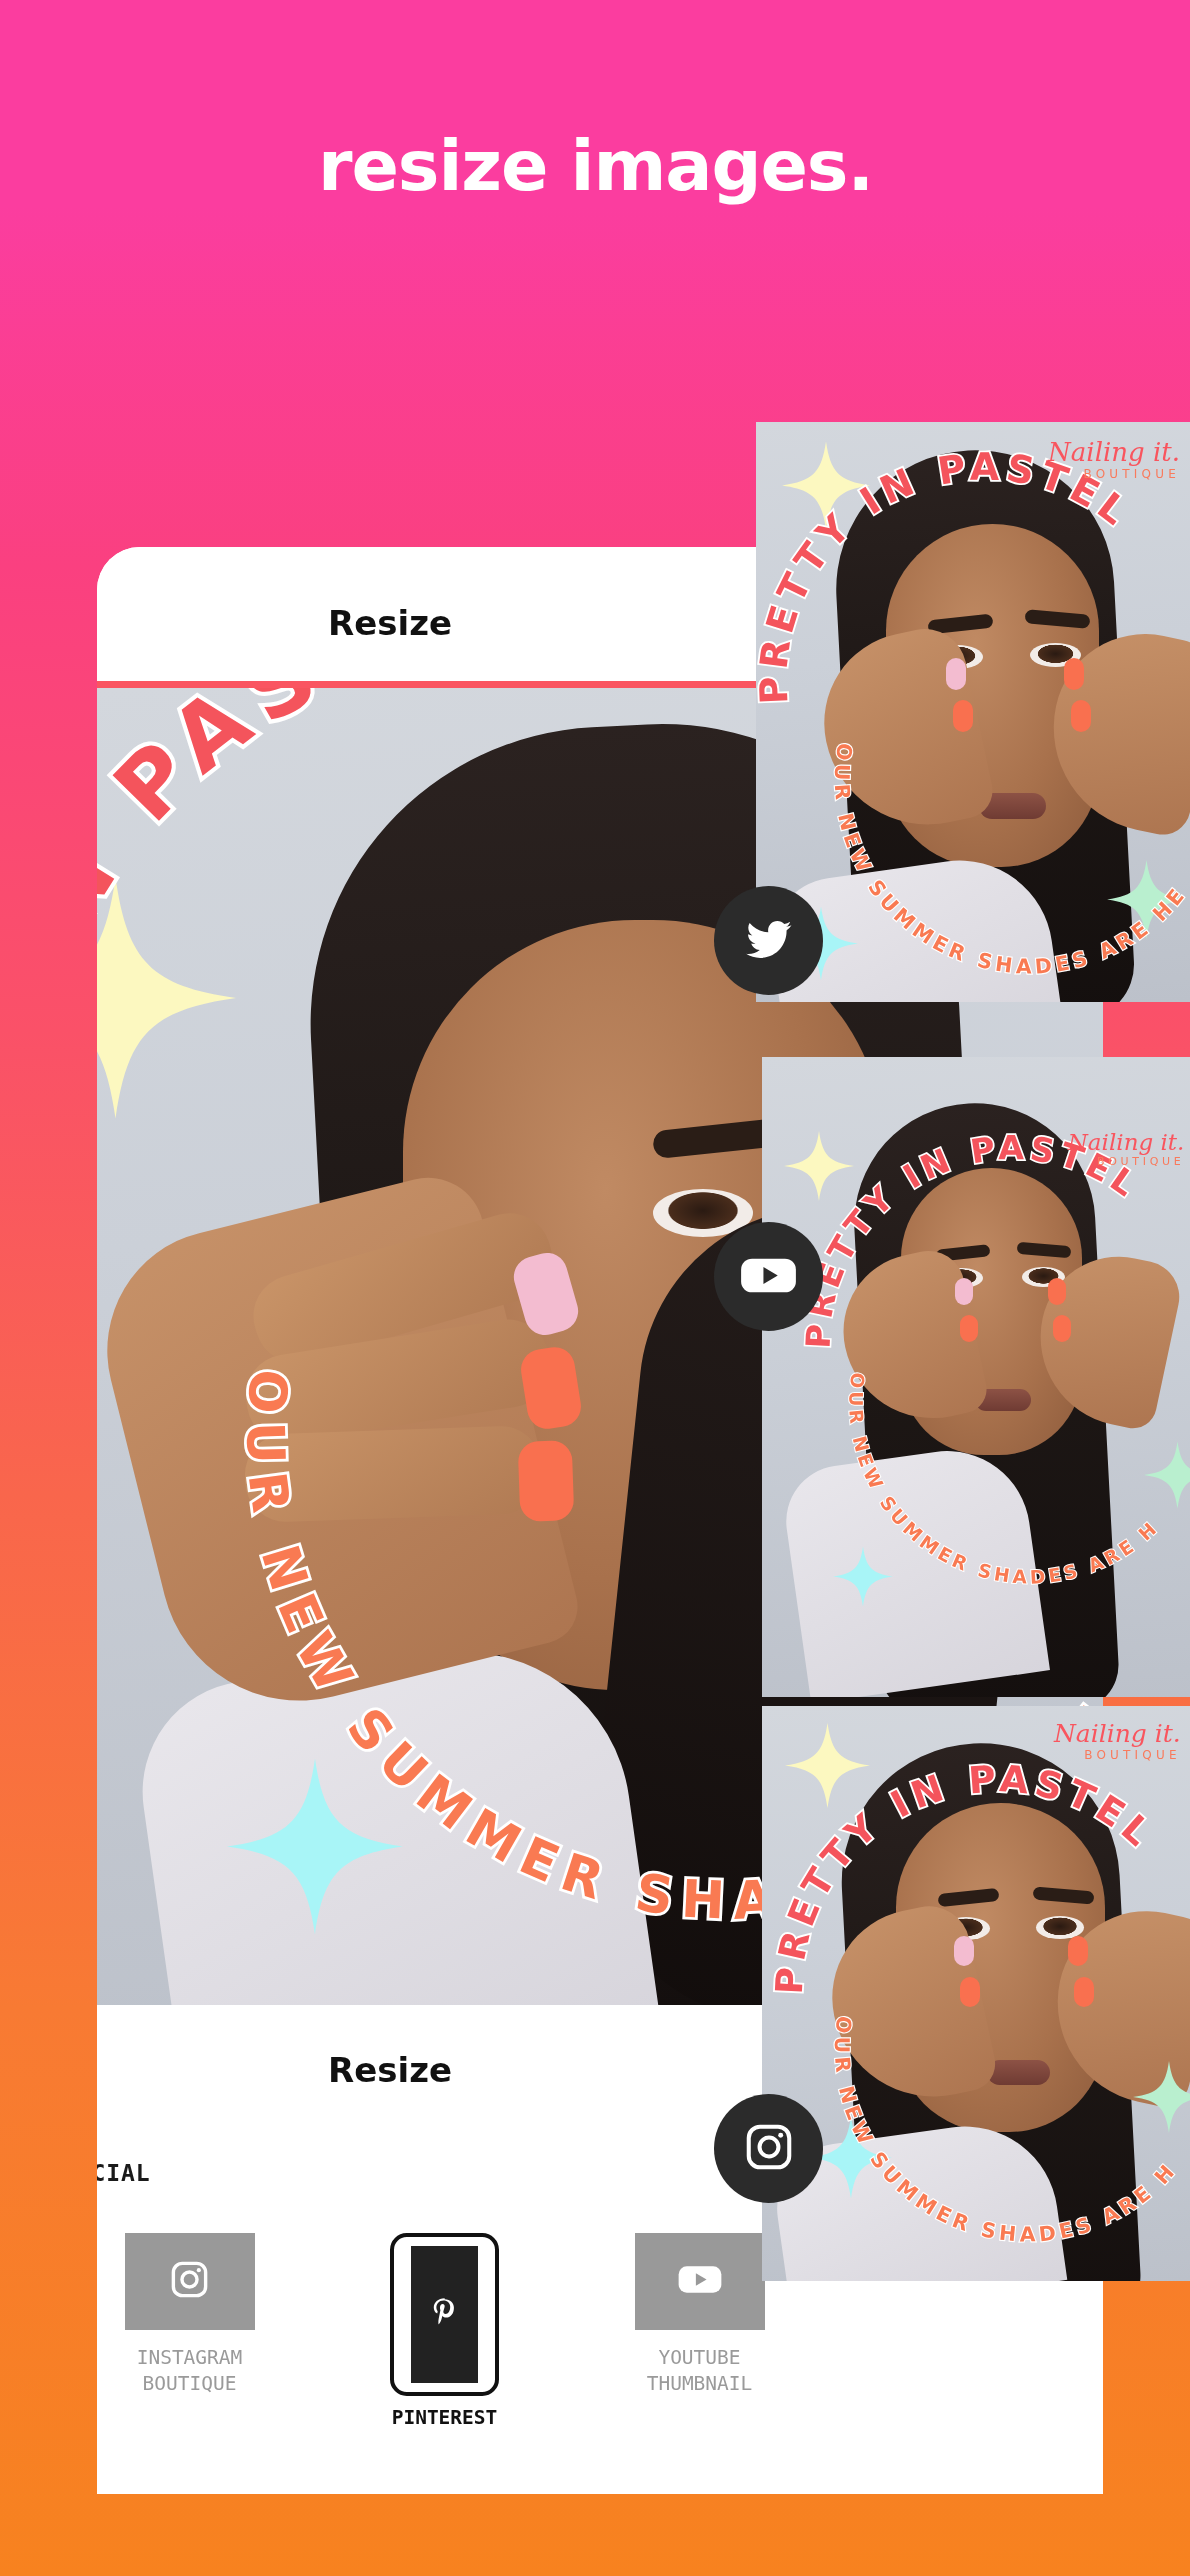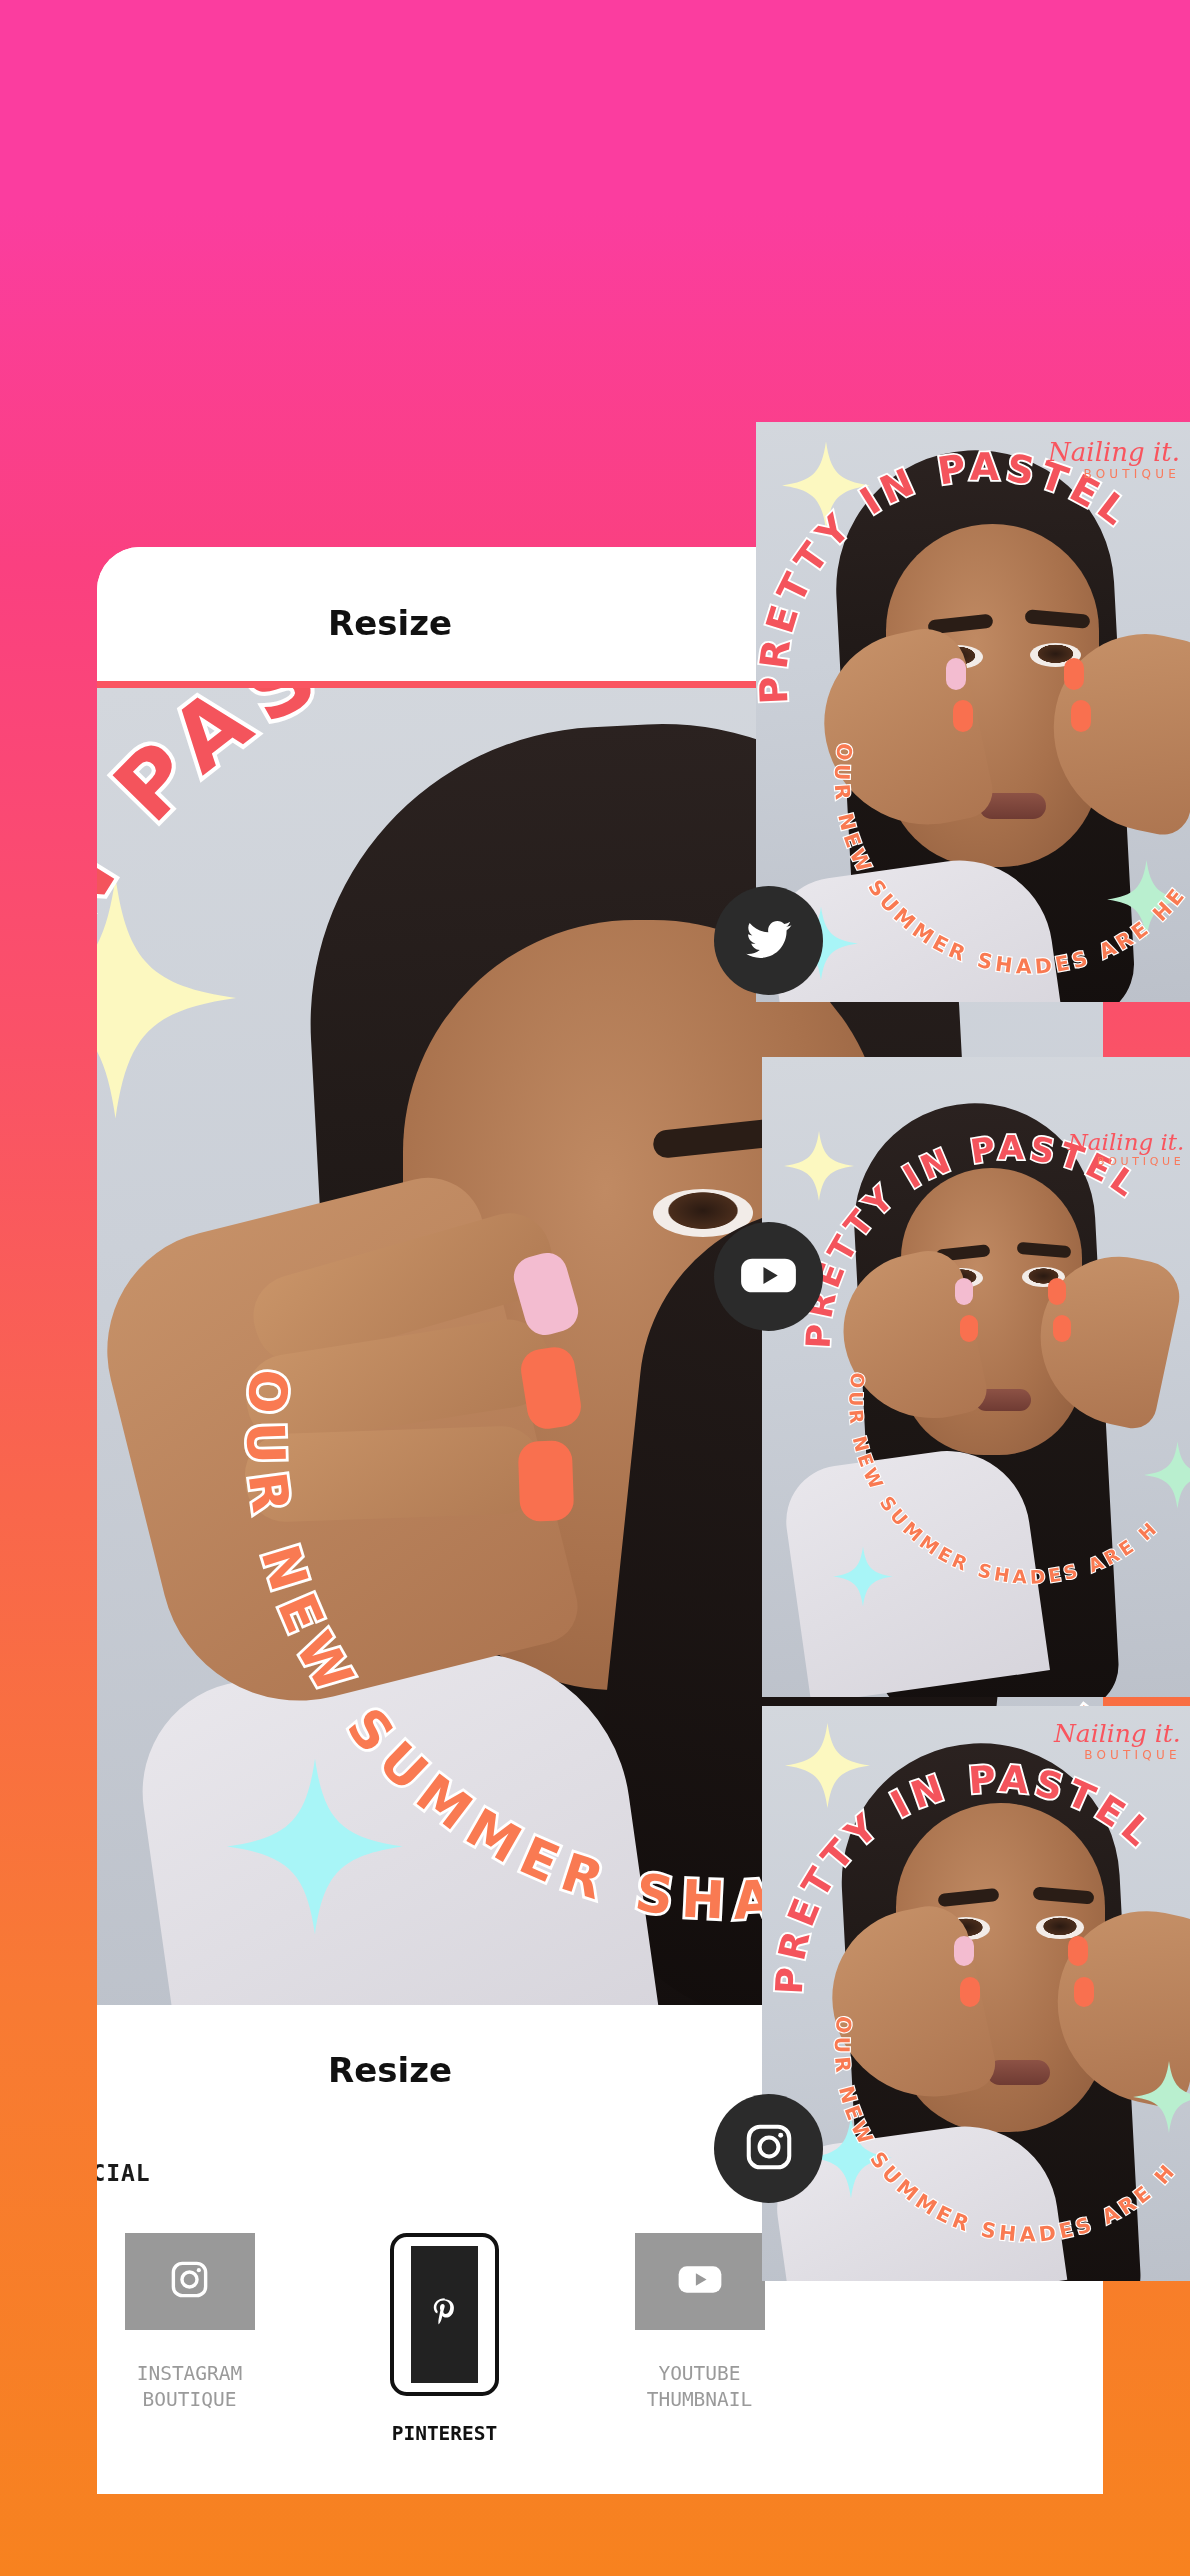--- a/index.html
+++ b/index.html
@@ -127,21 +127,21 @@
   .social-area{ position:relative; width:100%; background:#fff; padding-top:22px; }
   .social-label{
     position:absolute; left:-35px; top:16.7px;
     font-family:"DejaVu Sans Mono", monospace;
     font-size:23px; letter-spacing:0.9px; color:#1a1a1a; font-weight:bold;
   }
   .ratio-row{
     position:absolute; left:-35px; top:89px;
     display:flex; align-items:flex-start; gap:0px;
   }
-  .ratio-item{ width:255px; display:flex; flex-direction:column; align-items:center;gap:16px; }
+  .ratio-item{ width:255px; display:flex; flex-direction:column; align-items:center; }
   .ratio-box{
     display:flex; align-items:center; justify-content:center;
     background:#999; color:#fff;
   }
   .ratio-item.ig .ratio-box{ width:130px; height:97px; }
   .ratio-item.fb .ratio-box{ width:130px; height:97px; }
   .ratio-item.yt .ratio-box{ width:130px; height:97px; }
   .ratio-item.pin{ }
   .pin-frame{
     width:109px; height:163px; border:4.6px solid #111; border-radius:16.7px;
@@ -168,20 +168,21 @@
   .badge{
     position:absolute; border-radius:50%;
     background:#2b2b2b; display:flex; align-items:center; justify-content:center;
     z-index:40;
   }
 </style>
 </head>
 <body>
 
 <div class="headline">
+  <span>resize images.</span>
 </div>
 
 <div class="phone-card">
 
   <div class="card-title-bar">
     <div class="card-title">Resize</div>
   </div>
   <div class="divider"></div>
 
   <div class="canvas">

